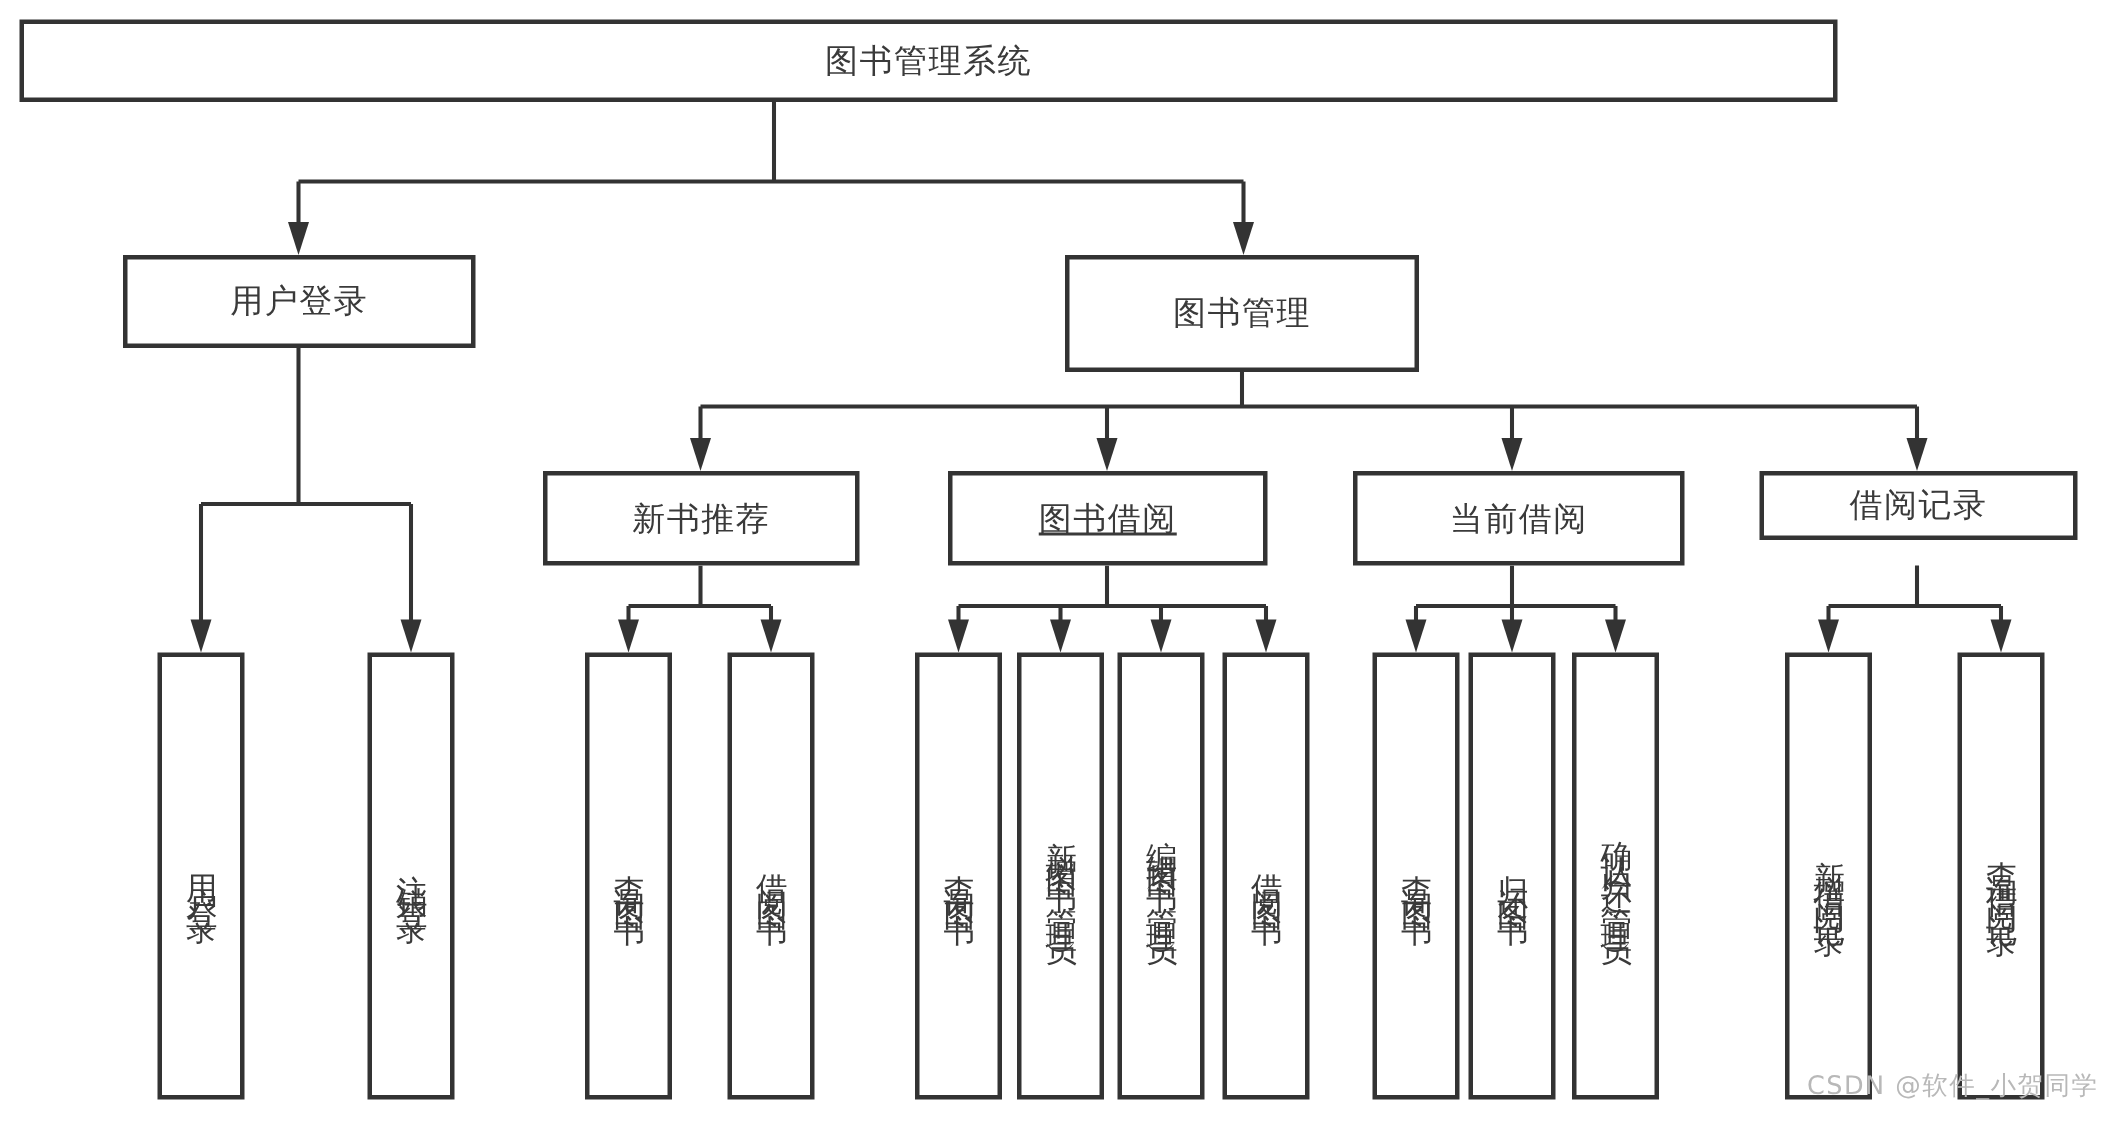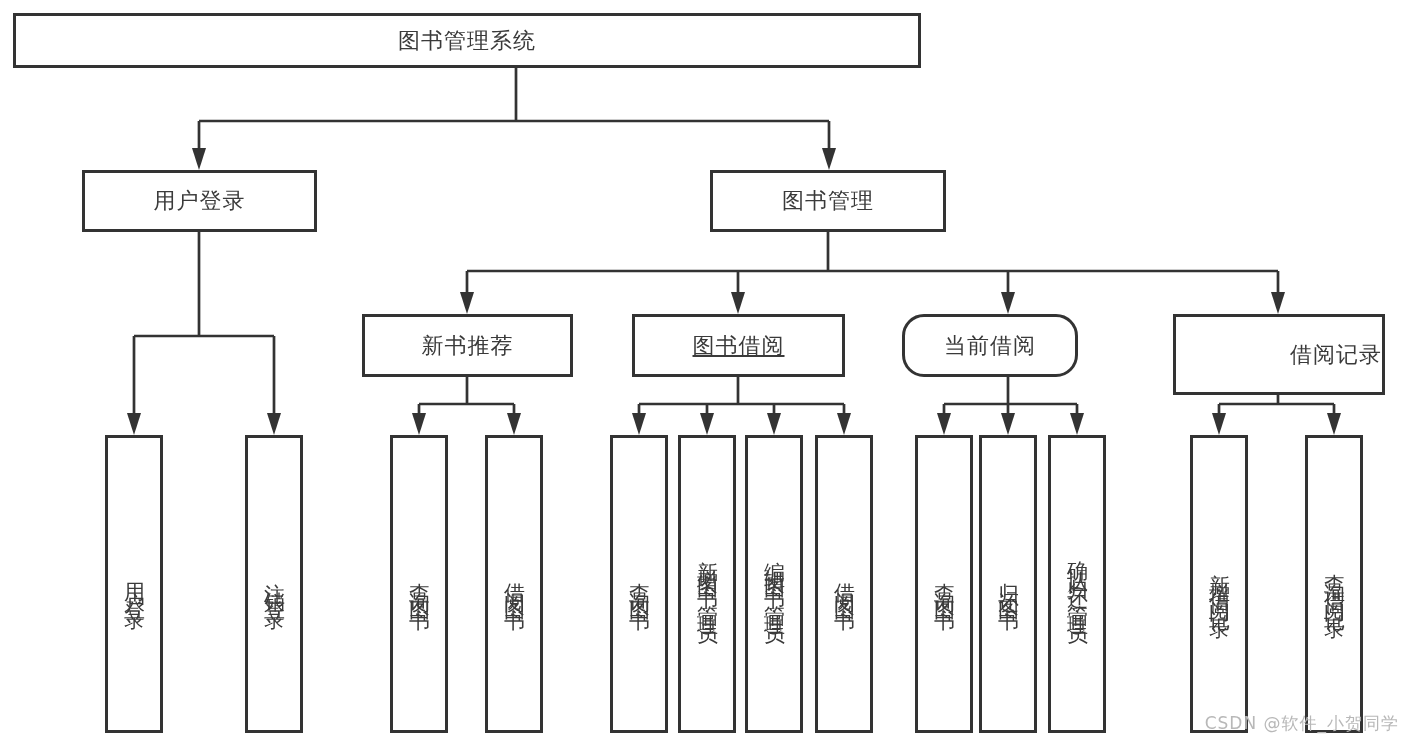--- a/index.html
+++ b/index.html
@@ -99,41 +99,41 @@
       <polygon points="1070,413 1084,413 1077,435"></polygon>
     </g>
 
     <g>
       <path d="M1278,377 V404 M1219,404 H1334 M1219,404 V415 M1334,404 V415"></path>
       <polygon points="1212,413 1226,413 1219,435"></polygon>
       <polygon points="1327,413 1341,413 1334,435"></polygon>
     </g>
   </svg>
 
-  <div class="box hbox" style="left:13px;top:13px;width:908px;height:55px;">
+  <div class="box hbox" style="left:13px;top:13px;width:1212px;height:55px;">
     <span>图书管理系统</span>
   </div>
 
   <div class="box hbox" style="left:82px;top:170px;width:235px;height:62px;">
     <span>用户登录</span>
   </div>
-  <div class="box hbox" style="left:710px;top:170px;width:236px;height:62px;">
+  <div class="box hbox" style="left:710px;top:170px;width:236px;height:78px;">
     <span>图书管理</span>
   </div>
 
   <div class="box hbox" style="left:362px;top:314px;width:211px;height:63px;">
     <span>新书推荐</span>
   </div>
   <div class="box hbox" style="left:632px;top:314px;width:213px;height:63px;text-decoration:underline;">
     <span>图书借阅</span>
   </div>
-  <div class="box hbox" style="left:902px;top:314px;width:176px;height:63px;border-radius:22px;">
+  <div class="box hbox" style="left:902px;top:314px;width:221px;height:63px;">
     <span>当前借阅</span>
   </div>
-  <div class="box hbox" style="left:1173px;top:314px;width:212px;height:81px;justify-content:flex-end;">
+  <div class="box hbox" style="left:1173px;top:314px;width:212px;height:46px;">
     <span>借阅记录</span>
   </div>
 
   <div class="box leaf" style="left:105px;top:435px;width:58px;height:298px;">
     <span>用户登录</span>
   </div>
   <div class="box leaf" style="left:245px;top:435px;width:58px;height:298px;">
     <span>注销登录</span>
   </div>
 

